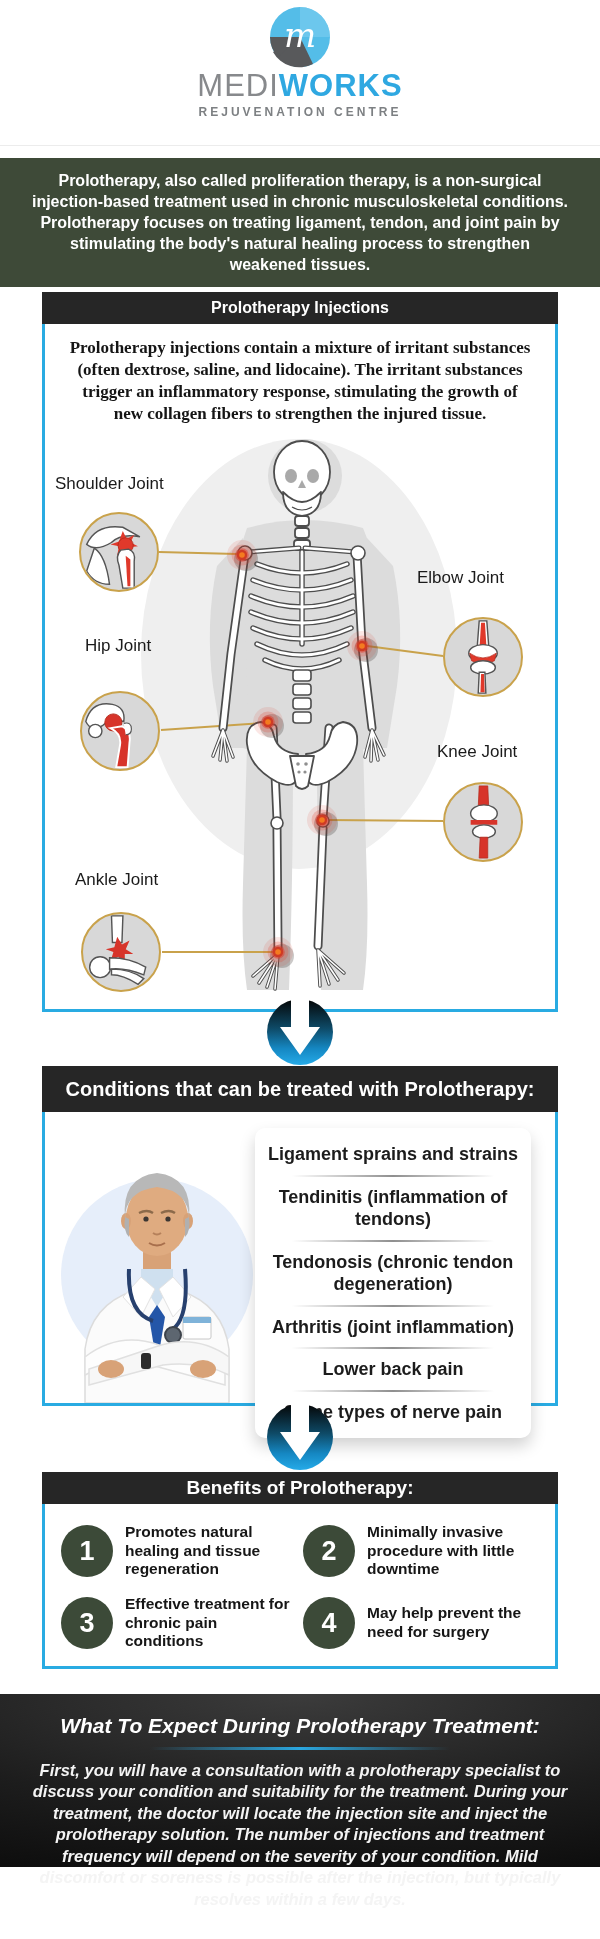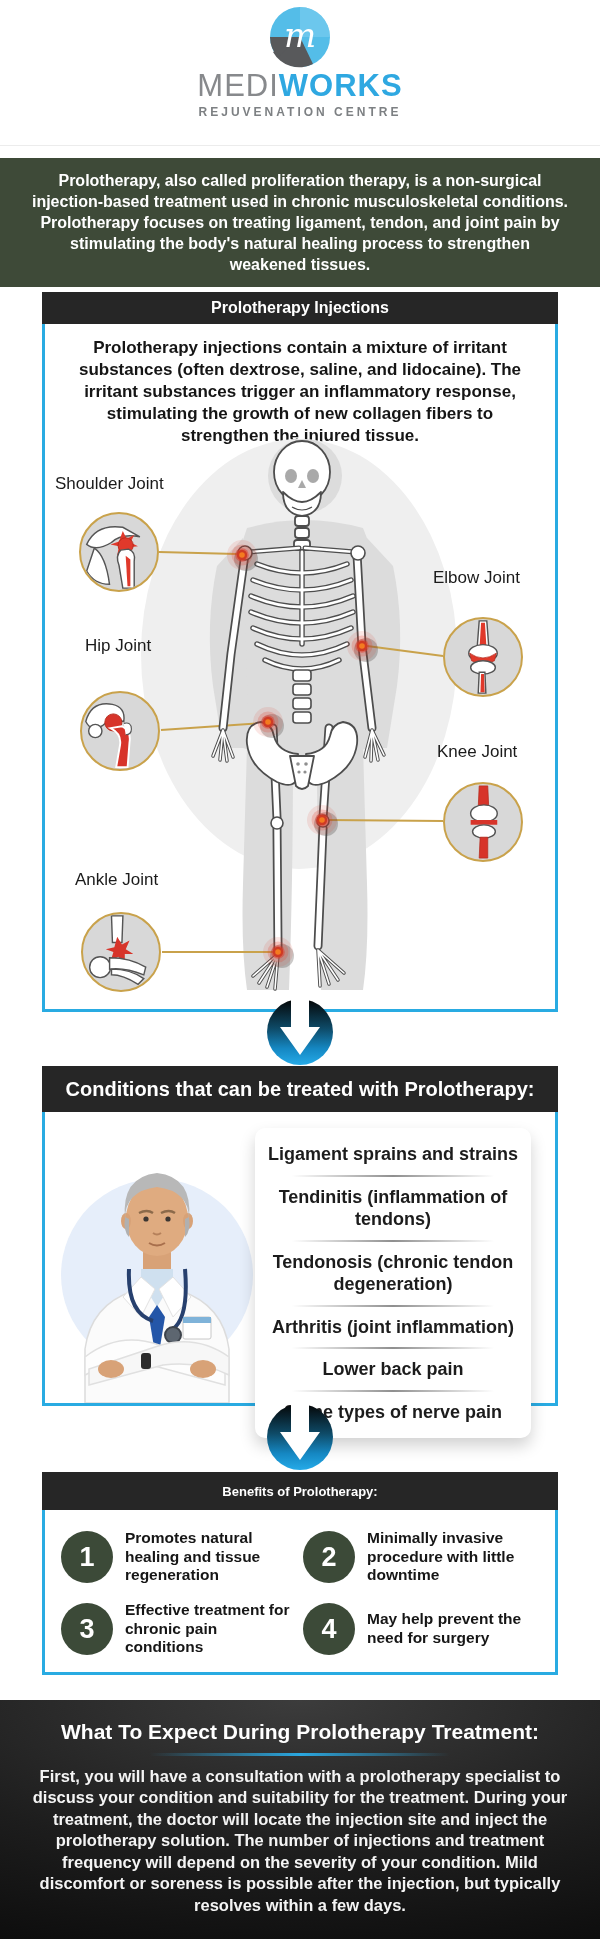--- a/index.html
+++ b/index.html
@@ -29,28 +29,28 @@
   .panel{margin:0 42px;}
   .panel-bar{background:#262626;color:#ffffff;display:flex;align-items:center;justify-content:center;
              font-weight:700;}
   .panel-body{background:#ffffff;border:3px solid #29abe2;border-top:none;box-sizing:border-box;position:relative;}
 
   
   .sec1{margin-top:5px;}
   .sec1 .panel-bar{height:32px;font-size:16px;}
   .sec1 .panel-body{height:688px;}
   .sec1-text{margin:0;padding:13px 24px 0;font-size:17px;font-weight:700;color:#151515;
-             line-height:1.3;text-align:center;}
+             line-height:1.3;text-align:center;font-family:Liberation Serif, serif;}
   .skeleton-svg{position:absolute;left:0;top:0;width:510px;height:688px;}
   .callout{position:absolute;width:80px;height:80px;border-radius:50%;border:2px solid #c9a24b;
            background:#d8d8d8;box-sizing:border-box;overflow:hidden;}
   .callout svg{width:100%;height:100%;display:block;}
   .joint-label{position:absolute;font-size:17px;font-weight:400;color:#1b1b1b;white-space:nowrap;}
   .lbl-shoulder{left:10px;top:150px;}
-  .lbl-elbow{left:388px;top:244px;}
+  .lbl-elbow{left:372px;top:244px;}
   .lbl-hip{left:40px;top:312px;}
   .lbl-knee{left:392px;top:418px;}
   .lbl-ankle{left:30px;top:546px;}
   .co-shoulder{left:34px;top:188px;}
   .co-elbow{left:398px;top:293px;}
   .co-hip{left:35px;top:367px;}
   .co-knee{left:398px;top:458px;}
   .co-ankle{left:36px;top:588px;}
 
   
@@ -65,32 +65,32 @@
   .doctor{position:absolute;left:10px;bottom:0;width:205px;height:286px;}
   .cond-card{position:absolute;left:210px;top:16px;width:276px;background:#ffffff;border-radius:10px;
              box-shadow:0 8px 16px rgba(0,0,0,0.18);padding:6px 6px;box-sizing:border-box;}
   .cond-item{font-size:18px;font-weight:600;color:#1c1c1c;text-align:center;line-height:1.25;
              padding:9px 4px;}
   .cond-div{height:2px;background:linear-gradient(90deg,rgba(120,120,120,0) 4%,#8f8f8f 50%,rgba(120,120,120,0) 96%);
             margin:0 22px;}
 
   
   .sec3{margin-top:66px;}
-  .sec3 .panel-bar{height:38px;font-size:13px;}
+  .sec3 .panel-bar{height:32px;font-size:19px;}
   .sec3 .panel-body{height:165px;display:grid;grid-template-columns:1fr 1fr;gap:6px 4px;
                     padding:14px 14px 10px 16px;}
   .benefit{display:flex;align-items:center;gap:12px;}
   .benefit-num{flex:0 0 52px;width:52px;height:52px;border-radius:50%;background:#3c4a38;color:#ffffff;
                display:flex;align-items:center;justify-content:center;font-size:27px;font-weight:700;}
   .benefit-text{font-size:15.5px;font-weight:600;color:#161616;line-height:1.22;}
 
   
-  .footer{margin-top:25px;height:239px;box-sizing:border-box;color:#ffffff;text-align:center;
+  .footer{margin-top:25px;height:173px;box-sizing:border-box;color:#ffffff;text-align:center;
           background:radial-gradient(130% 120% at 50% 0%,#3c3c3c 0%,#1d1d1d 55%,#0a0a0a 100%);
-          padding-top:20px;}
+          padding-top:20px;font-style:italic;}
   .footer-title{margin:0;font-size:21px;font-weight:700;}
   .footer-divider{width:300px;height:3px;margin:9px auto 10px;
           background:linear-gradient(90deg,rgba(42,167,224,0) 0%,#2aa7e0 50%,rgba(42,167,224,0) 100%);}
   .footer-body{margin:0;padding:0 22px;font-size:16.5px;font-weight:600;line-height:1.3;color:#f4f4f4;}
 </style>
 </head>
 <body>
 
 <div class="page">
 

